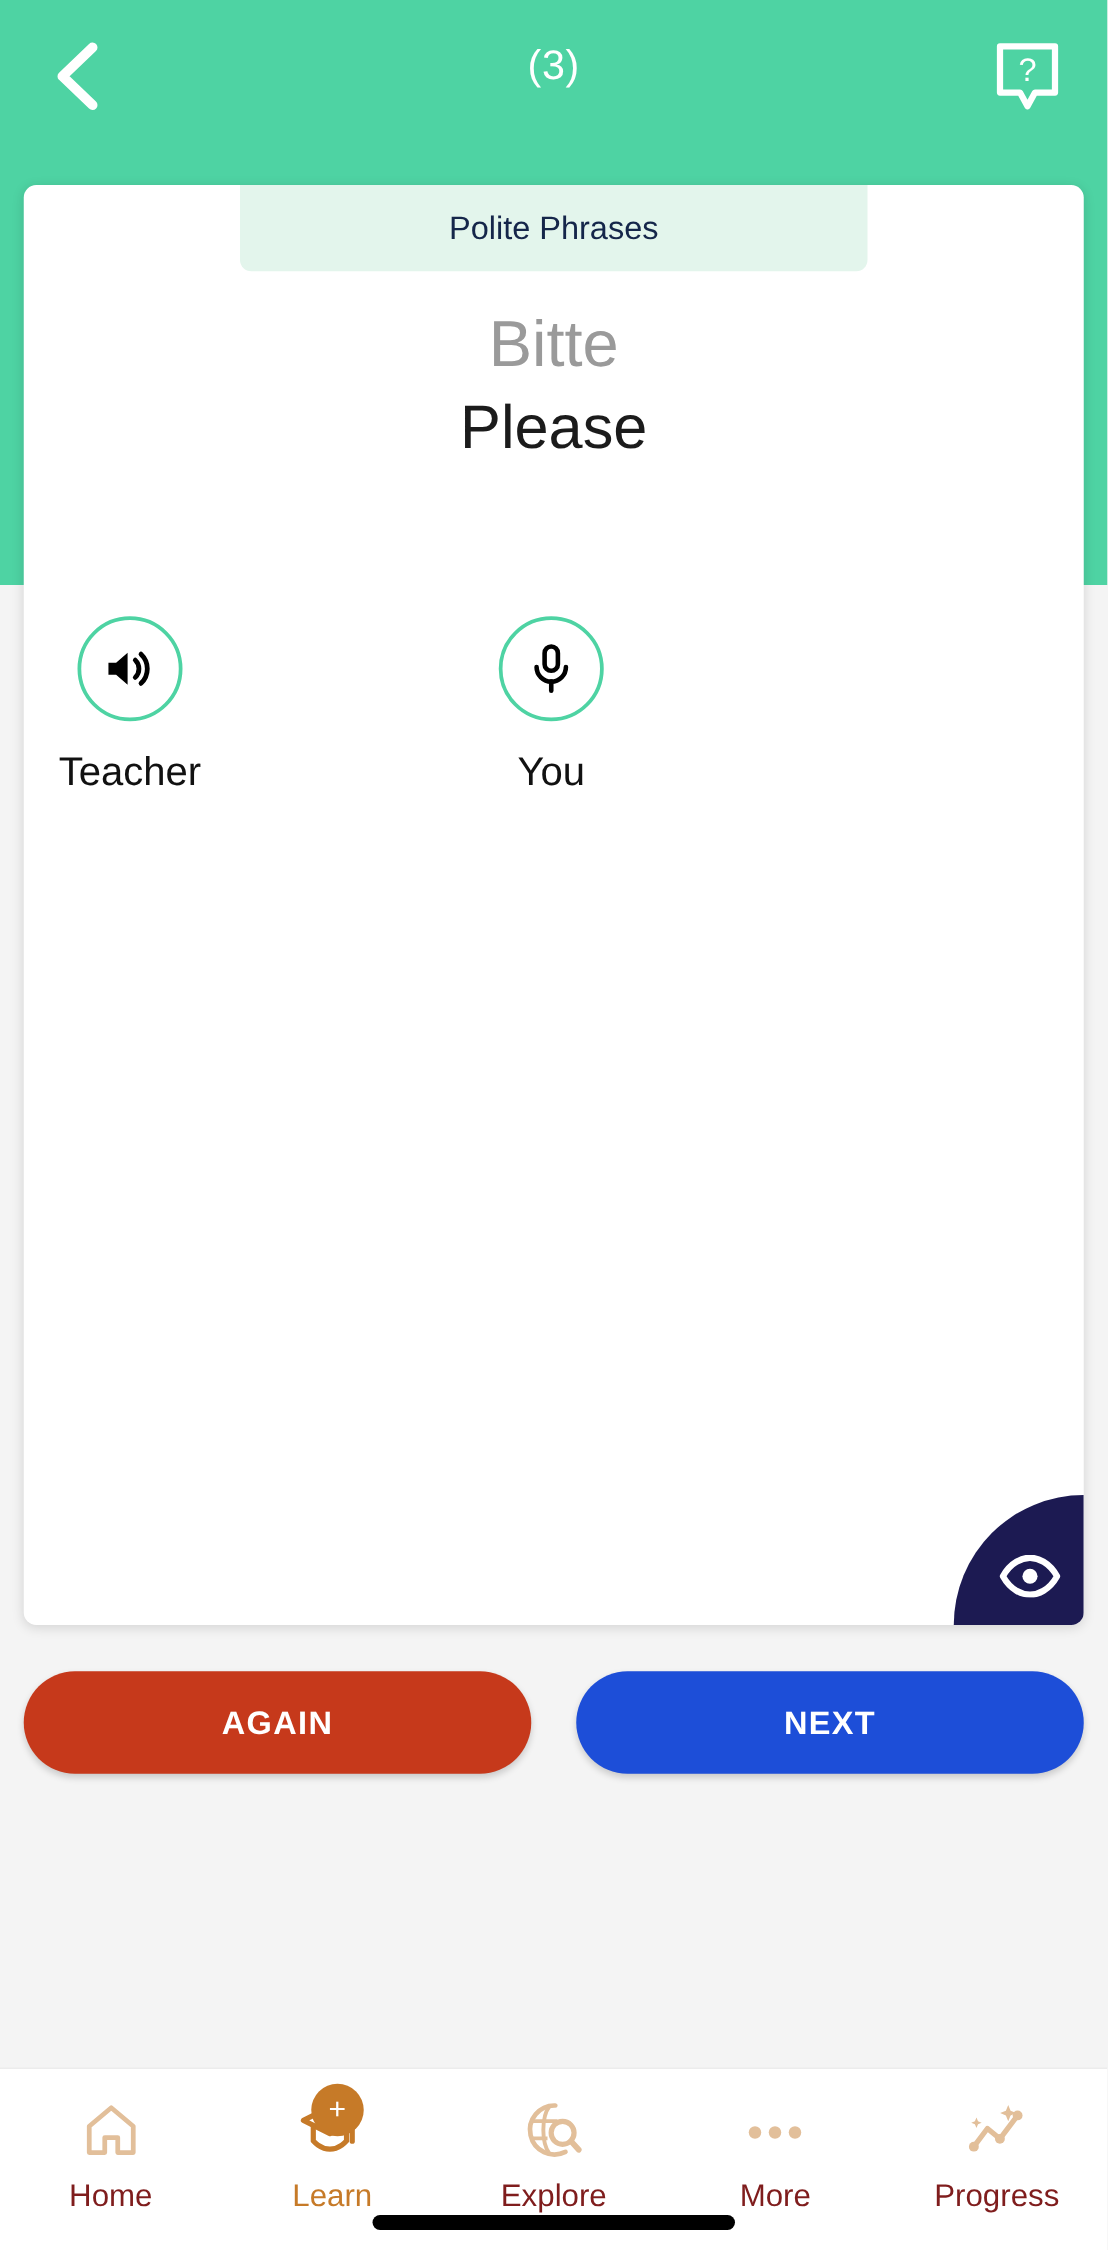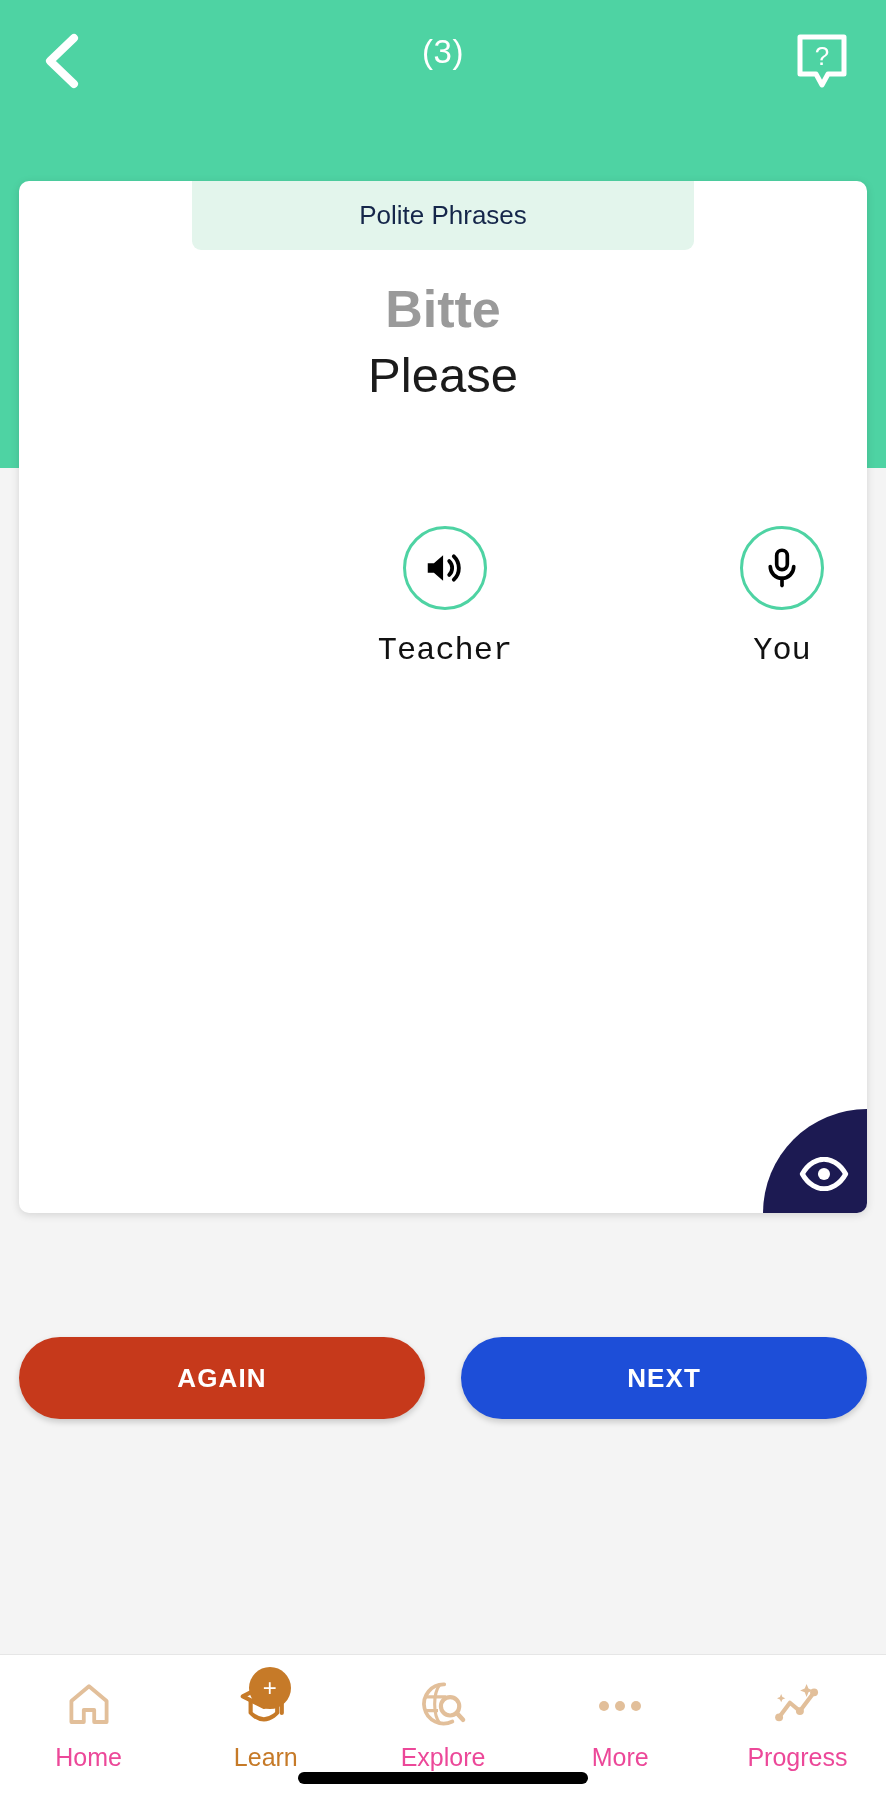--- a/index.html
+++ b/index.html
@@ -63,26 +63,25 @@
     cursor: pointer;
     z-index: 3;
   }
 
   
   .card {
     position: absolute;
     top: 148px;
     left: 19px;
     width: 848px;
-    height: 1032px;
+    height: 1152px;
     background: #ffffff;
     border-radius: 10px;
     box-shadow: 0 2px 9px rgba(0,0,0,0.13);
     overflow: hidden;
-    margin-top: 33px;
   }
 
   .category-tab {
     position: absolute;
     top: 0;
     left: 50%;
     transform: translateX(-50%);
     width: 502px;
     height: 69px;
     background: #e3f5ec;
@@ -103,41 +102,40 @@
     position: absolute;
     top: 69px;
     left: 0; right: 0;
     text-align: center;
   }
 
   .word-foreign {
     margin-top: 31px;
     font-size: 52px;
     color: #9a9a9a;
-    font-weight: 700;
+    font-weight: 400;
     line-height: 1.08;
   }
 
   .word-native {
     margin-top: 12px;
     font-size: 49px;
     color: #1b1b1b;
     font-weight: 400;
     line-height: 1.1;
   }
 
   
   .audio-row {
     position: absolute;
     top: 345px;
     left: 0; right: 0;
     display: flex;
-    justify-content: flex-end;
+    justify-content: flex-start;
     gap: 167px;
-    font-family: Liberation Mono, monospace;
   }
 
   .audio-item {
     display: flex;
     flex-direction: column;
     align-items: center;
     cursor: pointer;
     width: 170px;
   }
 
@@ -230,21 +228,21 @@
     height: 54px;
     display: flex;
     align-items: center;
     justify-content: center;
     position: relative;
   }
 
   .nav-label {
     margin-top: 12px;
     font-size: 25px;
-    color: #ec4899;
+    color: #7f1d1d;
     font-weight: 400;
   }
 
   .nav-item.active .nav-label { color: #c67a28; }
 
   .nav-badge {
     position: absolute;
     top: -10px;
     right: 2px;
     width: 42px; height: 42px;

